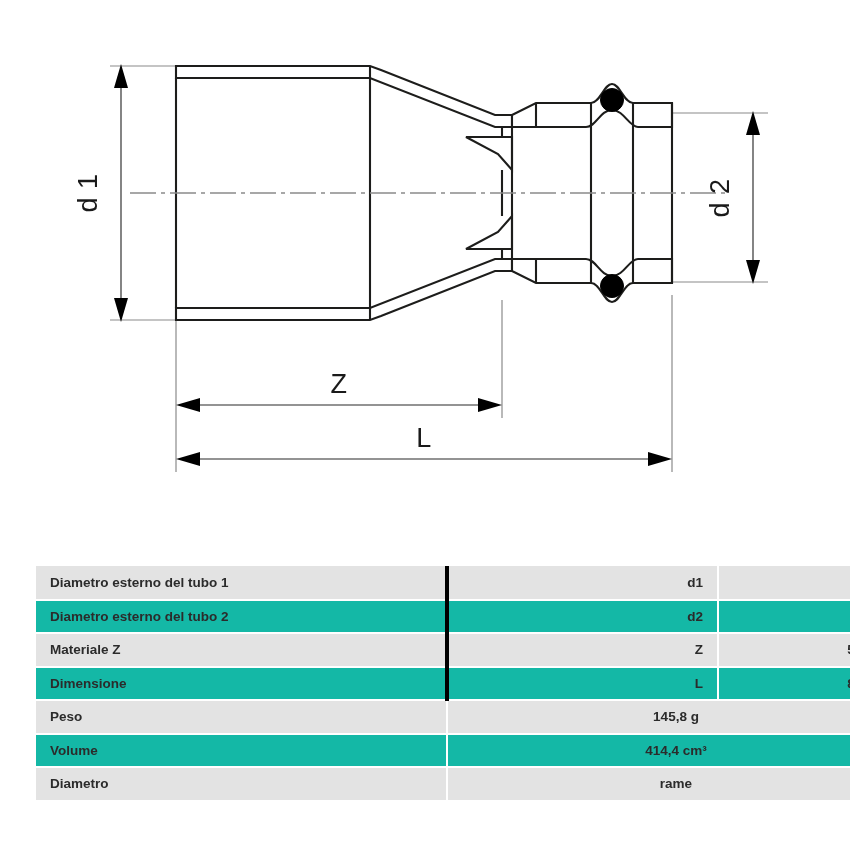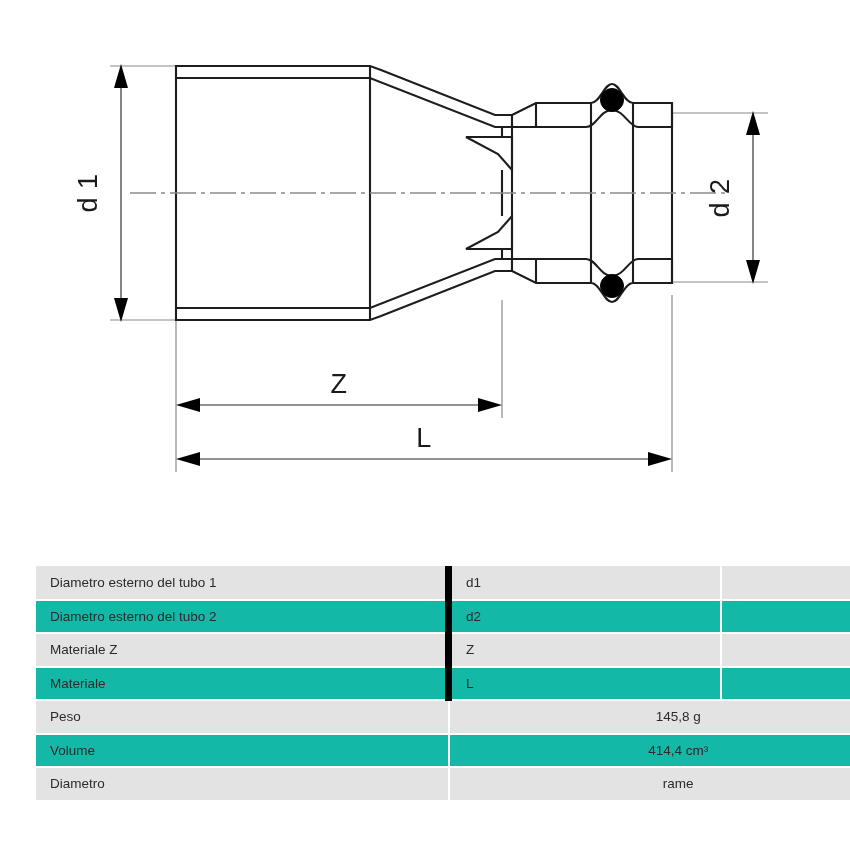--- a/index.html
+++ b/index.html
@@ -90,23 +90,24 @@
   #spec-table tr.row-odd  td { background: #e3e3e3; }
   #spec-table tr.row-even td { background: #14b8a6; }
   #spec-table td {
     padding: 0 14px;
     border: 0;
     border-bottom: 2px solid #ffffff;
     color: #2b2b2b;
     white-space: nowrap;
     overflow: hidden;
     vertical-align: middle;
+    font-weight: bold;
   }
   #spec-table td.col-label  { width: 381px; text-align: left; }
-  #spec-table td.col-symbol { width: 240px; text-align: left; border-left: 7px solid #000000; }
+  #spec-table td.col-symbol { width: 240px; text-align: right; border-left: 4px solid #000000; }
   #spec-table td.col-value  { width: 157px; text-align: right;  border-left: 2px solid #ffffff; }
   #spec-table td.col-wide   { text-align: center; border-left: 2px solid #ffffff; }
 </style>
 </head>
 <body>
 
 <div id="page">
 
   <div id="drawing-area">
     <svg id="drawing-svg" viewBox="0 0 850 520" xmlns="http://www.w3.org/2000/svg">
@@ -239,21 +240,21 @@
         <td class="col-value">35</td>
       </tr>
 
       <tr class="row-odd">
         <td class="col-label">Materiale Z</td>
         <td class="col-symbol">Z</td>
         <td class="col-value">56 mm</td>
       </tr>
 
       <tr class="row-even">
-        <td class="col-label">Materiale</td>
+        <td class="col-label">Dimensione</td>
         <td class="col-symbol">L</td>
         <td class="col-value">82 mm</td>
       </tr>
 
       <tr class="row-odd">
         <td class="col-label">Peso</td>
         <td class="col-wide" colspan="2">145,8 g</td>
       </tr>
 
       <tr class="row-even">

